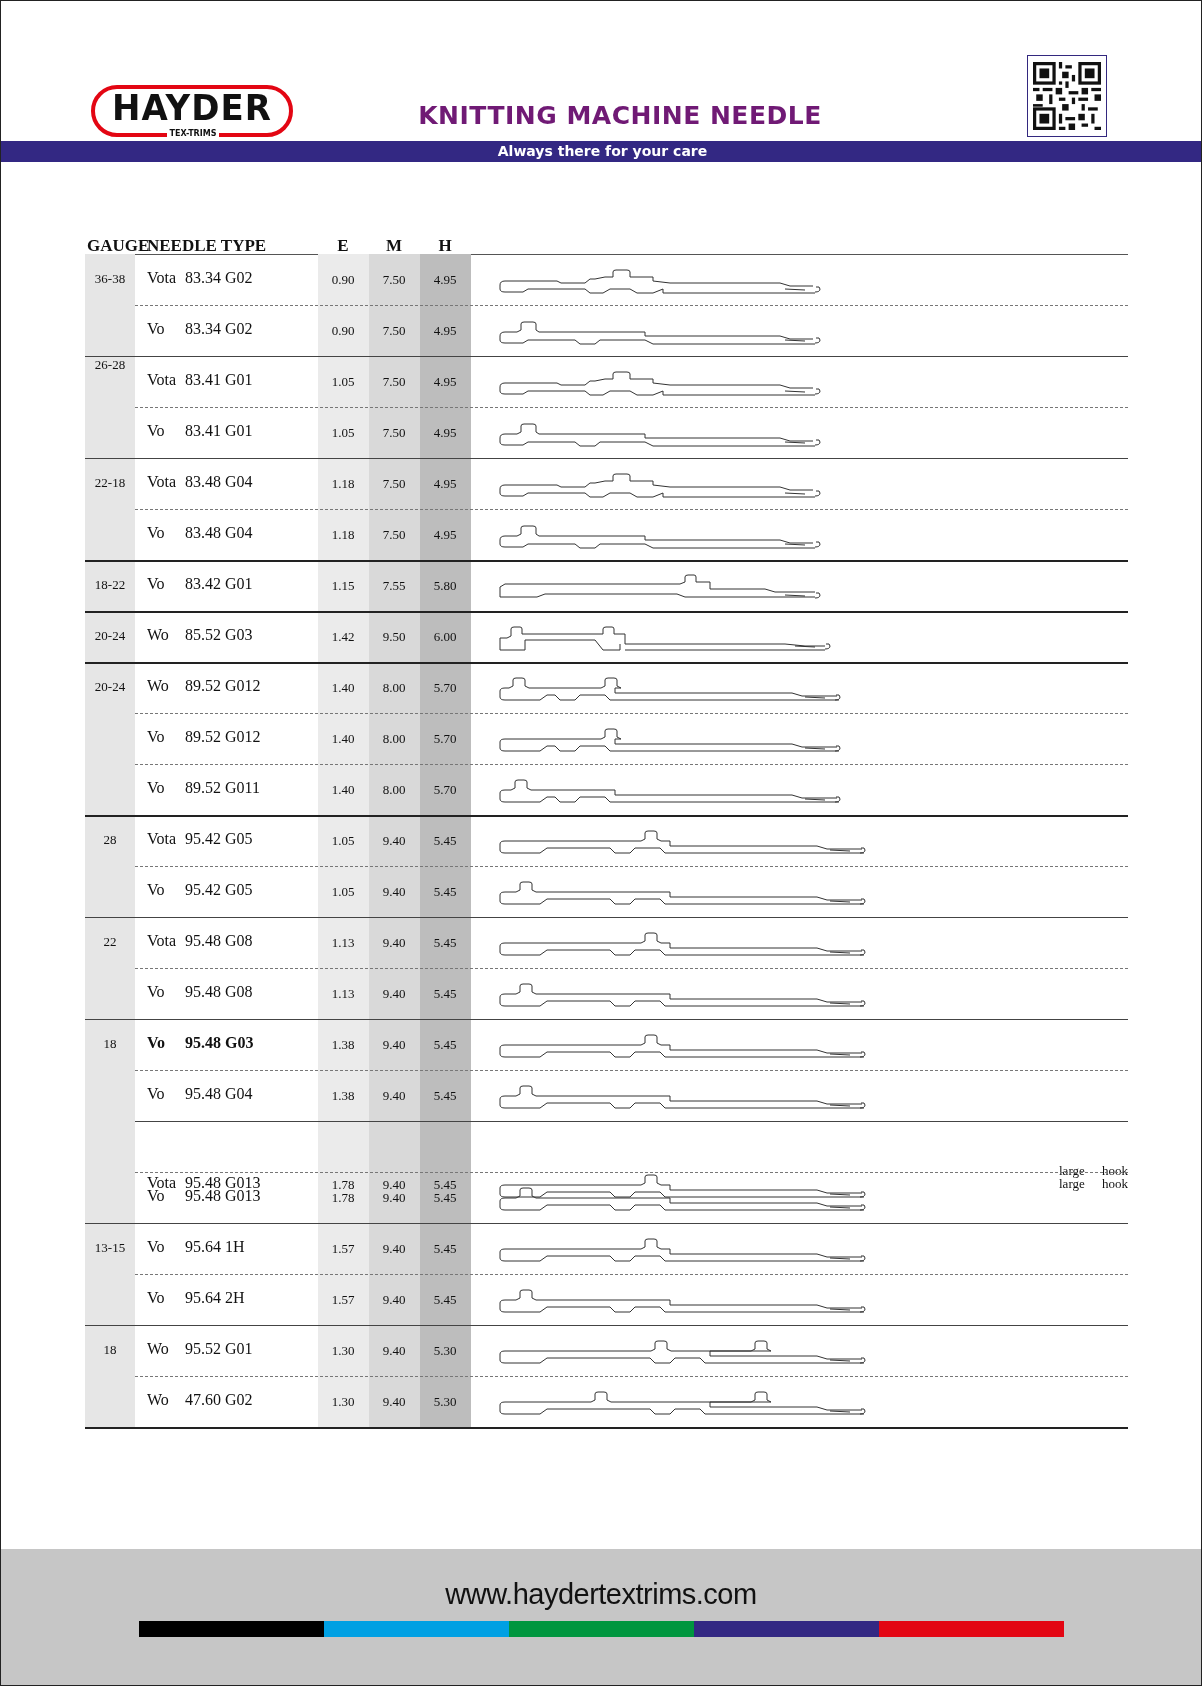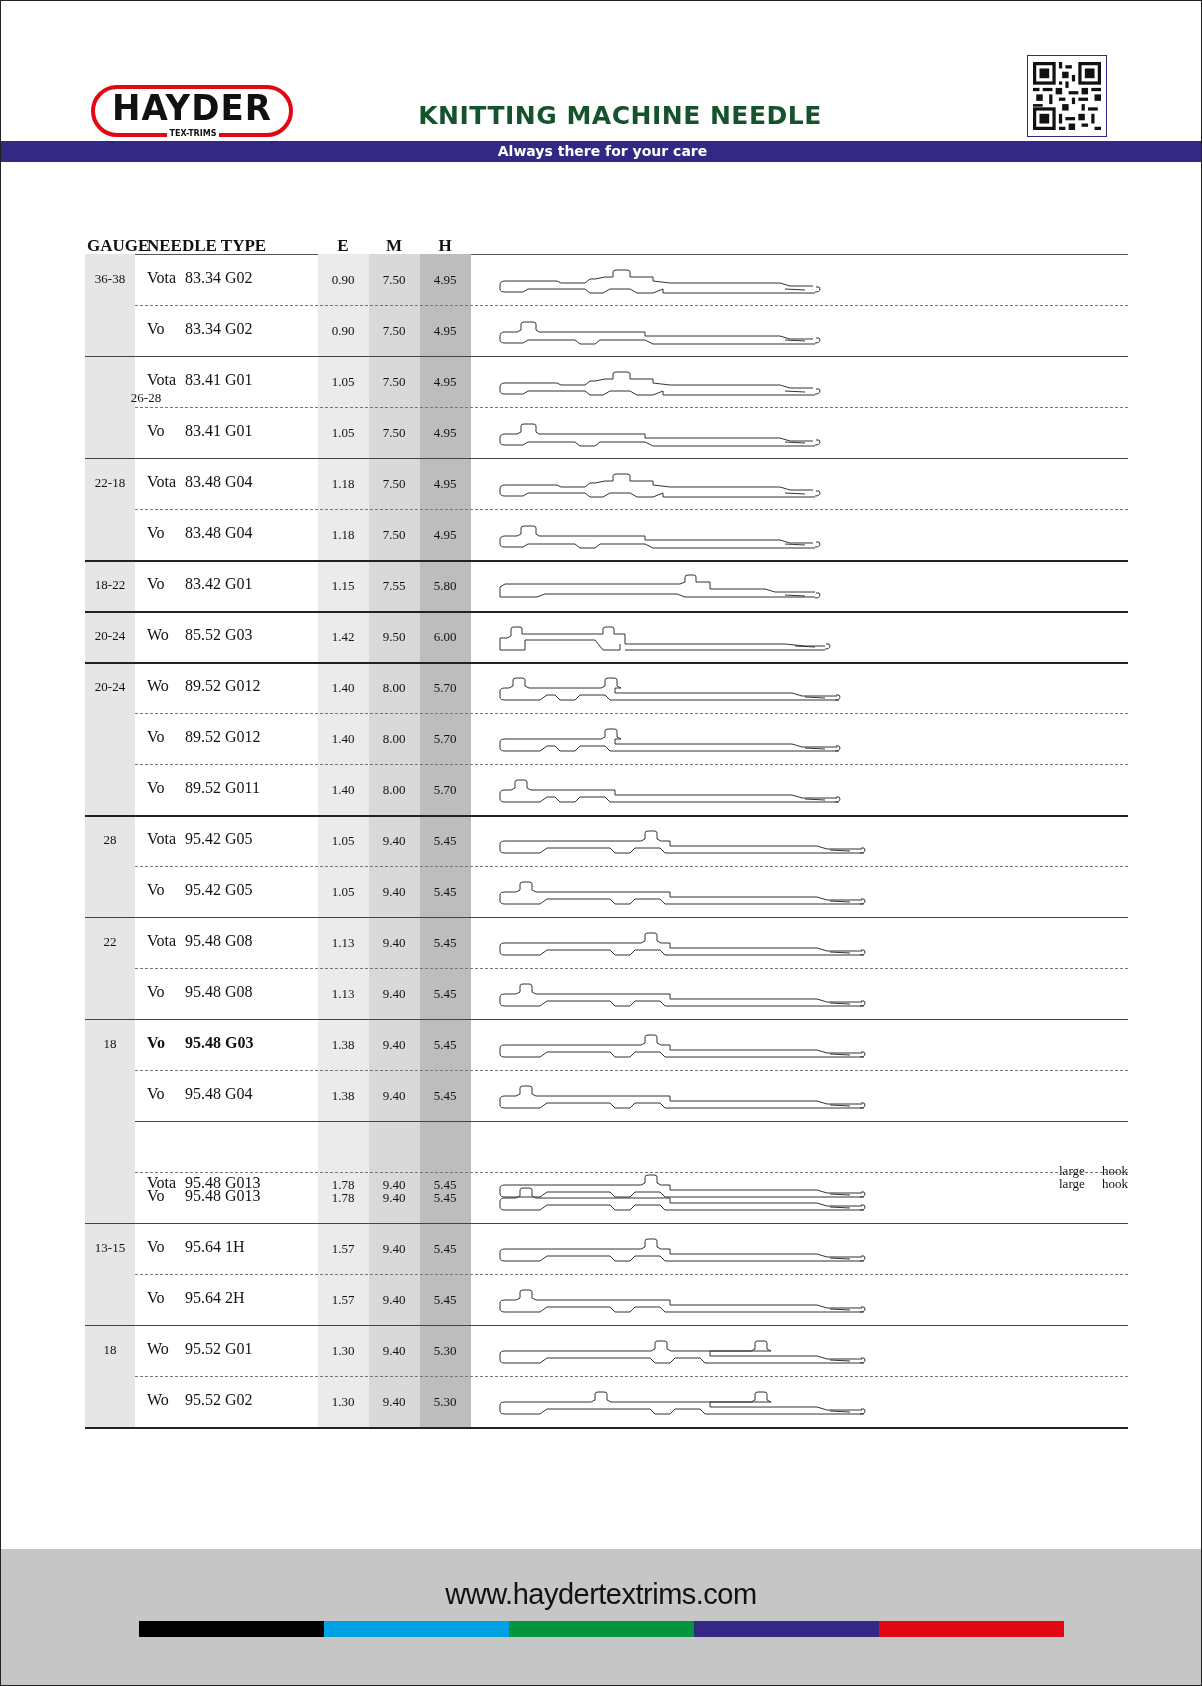--- a/index.html
+++ b/index.html
@@ -5,21 +5,21 @@
   html, body { margin: 0; padding: 0; }
   body { width: 1202px; height: 1686px; position: relative; background: #fff; overflow: hidden;
          font-family: "Liberation Serif", serif; color: #111; }
   .page-border { position: absolute; left: 0; top: 0; width: 1200px; height: 1684px; border: 1px solid #222; pointer-events: none; z-index: 5; }
 
   
   .logo { position: absolute; left: 91px; top: 85px; width: 202px; height: 52px; }
   .logo .ring { position: absolute; left: 0; top: 0; width: 194px; height: 44px; border: 4px solid #e30613; border-radius: 28px; background: #fff; }
   .logo .word { position: absolute; left: 0; top: 2px; width: 202px; text-align: center; font-family: "DejaVu Sans", sans-serif; font-weight: bold; font-size: 34px; letter-spacing: 1px; color: #111; transform: scaleY(1.05); }
   .logo .sub { position: absolute; left: 76px; top: 44px; width: 52px; text-align: center; background: #fff; font-family: "DejaVu Sans", sans-serif; font-weight: bold; font-size: 8px; color: #111; line-height: 10px; }
-  .title { position: absolute; left: 380px; top: 101px; width: 480px; text-align: center; font-family: "DejaVu Sans", sans-serif; font-weight: bold; font-size: 25px; letter-spacing: 0.5px; color: #14532d; }
+  .title { position: absolute; left: 380px; top: 101px; width: 480px; text-align: center; font-family: "DejaVu Sans", sans-serif; font-weight: bold; font-size: 25px; letter-spacing: 0.5px; color: #701a75; }
   .qr { position: absolute; left: 1027px; top: 55px; width: 78px; height: 80px; border: 1px solid #33287f; background: #fff; }
   .qr svg { position: absolute; left: 5px; top: 5px; }
   .band { position: absolute; left: 0; top: 141px; width: 1202px; height: 21px; background: #332883; }
   .tagline { position: absolute; left: 400px; top: 141px; width: 405px; text-align: center; font-family: "DejaVu Sans", sans-serif; font-weight: bold; font-size: 14px; line-height: 21px; color: #fff; }
 
   
   .tbl { position: absolute; left: 85px; top: 236px; width: 1043px; }
   .colshade { position: absolute; top: 18px; }
   .hdr { position: absolute; top: 0; height: 18px; font-size: 17px; font-weight: bold; line-height: 20px; }
   .hdr-line { position: absolute; left: 0; top: 18px; width: 1043px; height: 1px; background: #555; }
@@ -128,21 +128,21 @@
       <div class="num" style="left: 233px; top: 17px;">0.90</div>
       <div class="num" style="left: 284px; top: 17px;">7.50</div>
       <div class="num" style="left: 335px; top: 17px;">4.95</div>
       <div class="needle" style="top: 12px;"><svg width="330" height="30" viewBox="0 -4 330 30">
           <path d="M5 14 Q5 10 10 10 L22 10 L26 8 L26 2 Q26 0 29 0 L38 0 Q41 0 41 2 L41 8 L44 10 L150 10 L150 14 L285 14 L295 17 L318 17 M5 14 L5 18 Q5 21 10 21 L28 21 L33 18 L80 18 L85 22 L100 22 L105 18 L150 18 L158 22 L170 22 L320 22" fill="none" stroke="#333" stroke-width="1"></path>
           <path d="M290 18 L310 19 M320 21 Q325 21 325 18 Q325 15 321 16" fill="none" stroke="#333" stroke-width="1"></path>
         </svg></div>
     </div>
     <div class="sep solid" style="top: 120px; left: 0px; width: 1043px;"></div>
     <div class="row" style="top: 121px;">
-      <div class="gauge" style="top: 33px; padding-left: 36px;">26-28</div>
+      <div class="gauge" style="top: 0;">26-28</div>
       <div class="ntype" style="top: 14px;"><span class="pre">Vota</span><span>83.41 G01</span></div>
       <div class="num" style="left: 233px; top: 17px;">1.05</div>
       <div class="num" style="left: 284px; top: 17px;">7.50</div>
       <div class="num" style="left: 335px; top: 17px;">4.95</div>
       <div class="needle" style="top: 12px;"><svg width="330" height="30" viewBox="0 -4 330 30">
           <path d="M5 14 Q5 10 10 10 L62 10 L66 12 L90 12 L95 8 L100 8 L110 6 L118 6 L118 1 Q118 -1 121 -1 L132 -1 Q135 -1 135 1 L135 6 L158 6 L158 10 L175 12 L285 12 L295 15 L318 15 M5 14 L5 18 Q5 21 10 21 L28 21 L33 18 L90 18 L95 22 L108 22 L115 18 L135 18 L142 22 L158 22 L168 18 L168 22 L320 22" fill="none" stroke="#333" stroke-width="1"></path>
           <path d="M290 18 L310 19 M320 21 Q325 21 325 18 Q325 15 321 16" fill="none" stroke="#333" stroke-width="1"></path>
         </svg></div>
     </div>
     <div class="sep dash" style="top: 171px; left: 50px; width: 993px;"></div>
@@ -371,21 +371,21 @@
       <div class="num" style="left: 284px; top: 17px;">9.40</div>
       <div class="num" style="left: 335px; top: 17px;">5.30</div>
       <div class="needle" style="top: 12px;"><svg width="375" height="30" viewBox="0 -4 375 30">
           <path d="M5 12 Q5 9 10 9 L156 9 L160 7 L160 1 Q160 -1 163 -1 L169 -1 Q172 -1 172 1 L172 7 L176 9 L256 9 L260 7 L260 1 Q260 -1 263 -1 L269 -1 Q272 -1 272 1 L272 7 L276 9 L215 9 L215 14 L322 14 L332 17 L367 17 M5 12 L5 18 Q5 21 10 21 L45 21 L52 16 L155 16 L160 21 L175 21 L180 16 L205 16 L210 21 L369 21" fill="none" stroke="#333" stroke-width="1"></path>
           <path d="M335 18 L355 19 M365 21 Q370 21 370 18 Q370 15 366 16" fill="none" stroke="#333" stroke-width="1"></path>
         </svg></div>
     </div>
     <div class="sep dash" style="top: 1140px; left: 50px; width: 993px;"></div>
     <div class="row" style="top: 1141px;">
       <div class="gauge" style="top: 16px;"></div>
-      <div class="ntype" style="top: 14px;"><span class="pre">Wo</span><span>95.52 G02</span></div>
+      <div class="ntype" style="top: 14px;"><span class="pre">Wo</span><span>47.60 G02</span></div>
       <div class="num" style="left: 233px; top: 17px;">1.30</div>
       <div class="num" style="left: 284px; top: 17px;">9.40</div>
       <div class="num" style="left: 335px; top: 17px;">5.30</div>
       <div class="needle" style="top: 12px;"><svg width="375" height="30" viewBox="0 -4 375 30">
           <path d="M5 12 Q5 9 10 9 L96 9 L100 7 L100 1 Q100 -1 103 -1 L109 -1 Q112 -1 112 1 L112 7 L116 9 L256 9 L260 7 L260 1 Q260 -1 263 -1 L269 -1 Q272 -1 272 1 L272 7 L276 9 L215 9 L215 14 L322 14 L332 17 L367 17 M5 12 L5 18 Q5 21 10 21 L45 21 L52 16 L155 16 L160 21 L175 21 L180 16 L205 16 L210 21 L369 21" fill="none" stroke="#333" stroke-width="1"></path>
           <path d="M335 18 L355 19 M365 21 Q370 21 370 18 Q370 15 366 16" fill="none" stroke="#333" stroke-width="1"></path>
         </svg></div>
     </div>
     <div class="sep thick" style="top: 1191px; left: 0px; width: 1043px;"></div>
   </div>

